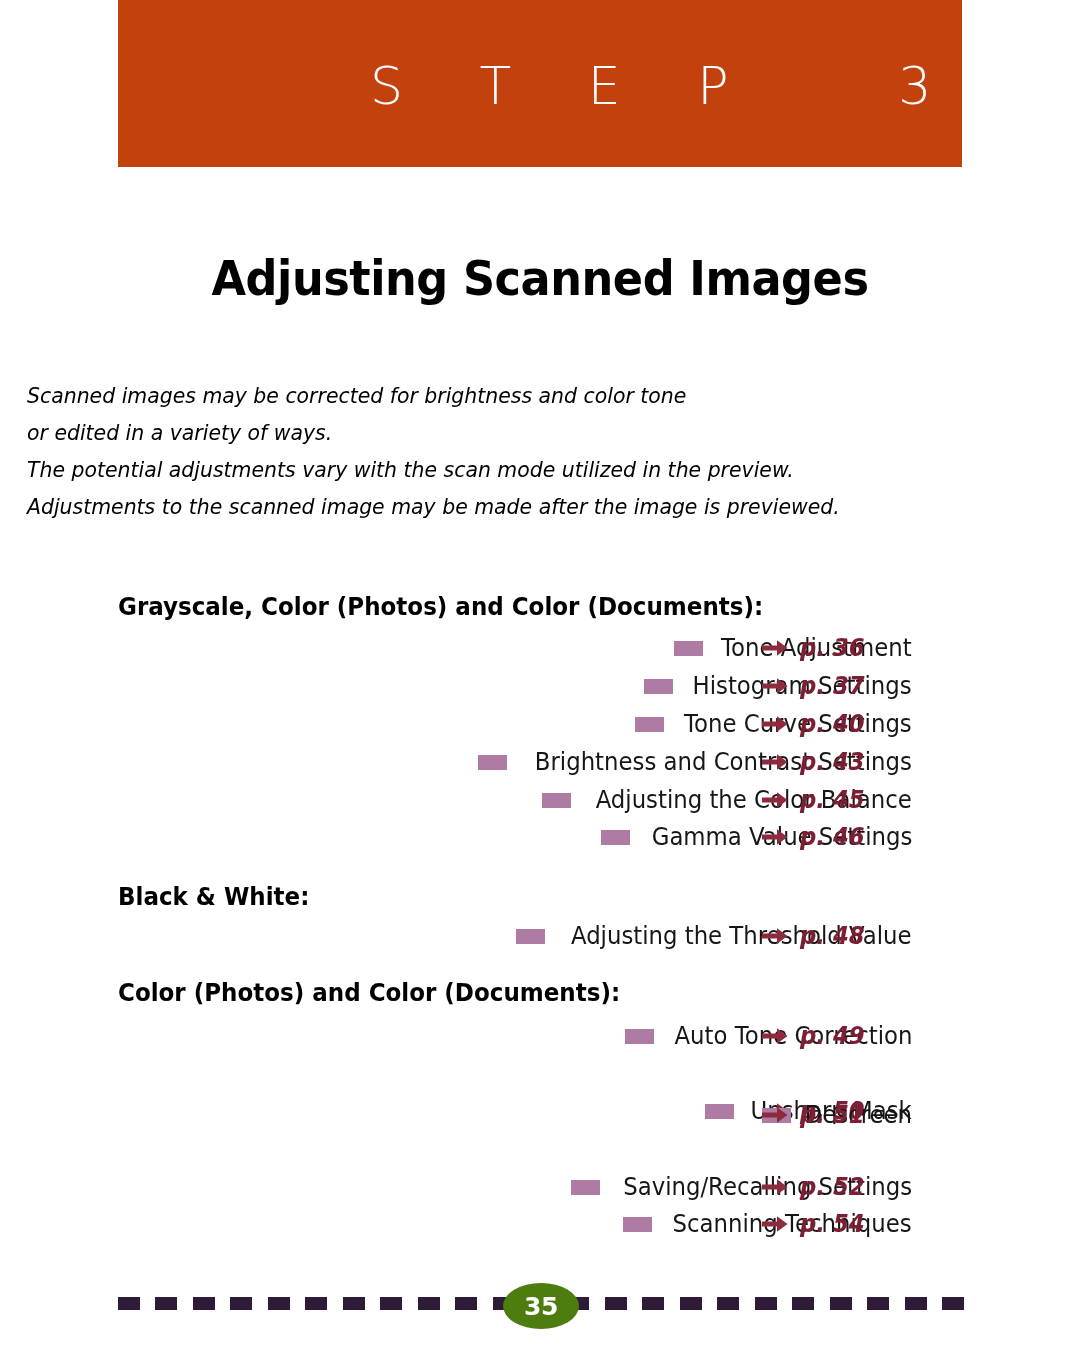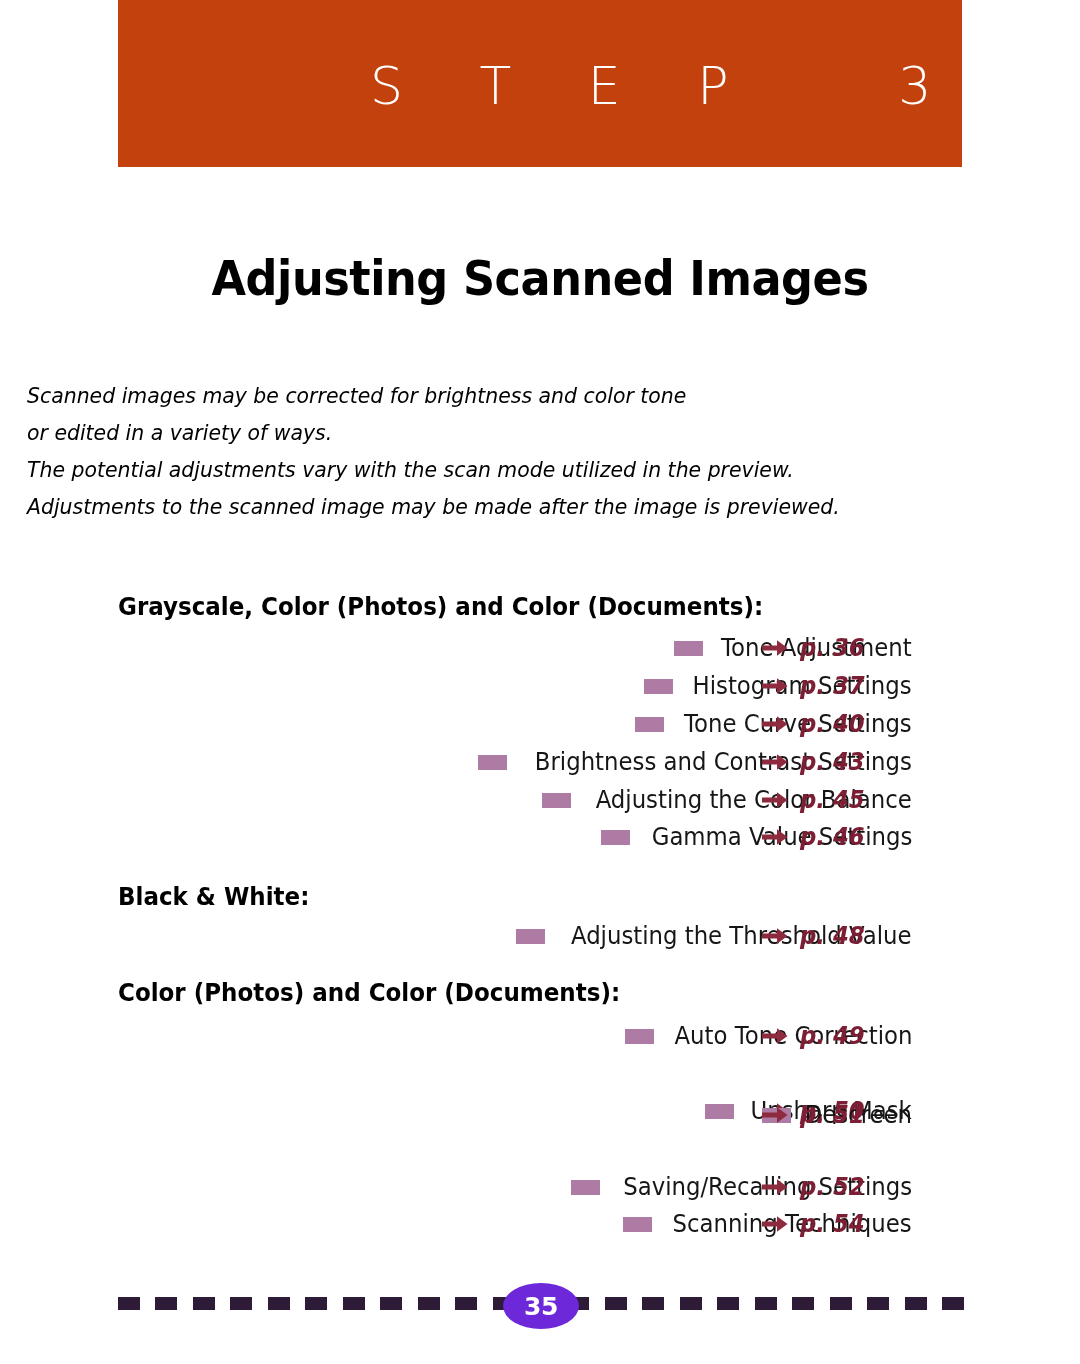--- a/index.html
+++ b/index.html
@@ -165,21 +165,21 @@
     flex: 0 0 auto;
   }
   .footer-badge {
     position: absolute;
     left: 50%;
     top: 0px;
     transform: translateX(-50%);
     width: 76px;
     height: 46px;
     border-radius: 50%;
-    background: #6d28d9;
+    background: #4d7c0f;
     color: #ffffff;
     display: flex;
     align-items: center;
     justify-content: center;
     font-family: "DejaVu Sans", sans-serif;
     font-size: 25px;
     font-weight: bold;
     letter-spacing: -0.5px;
   }
 </style>

